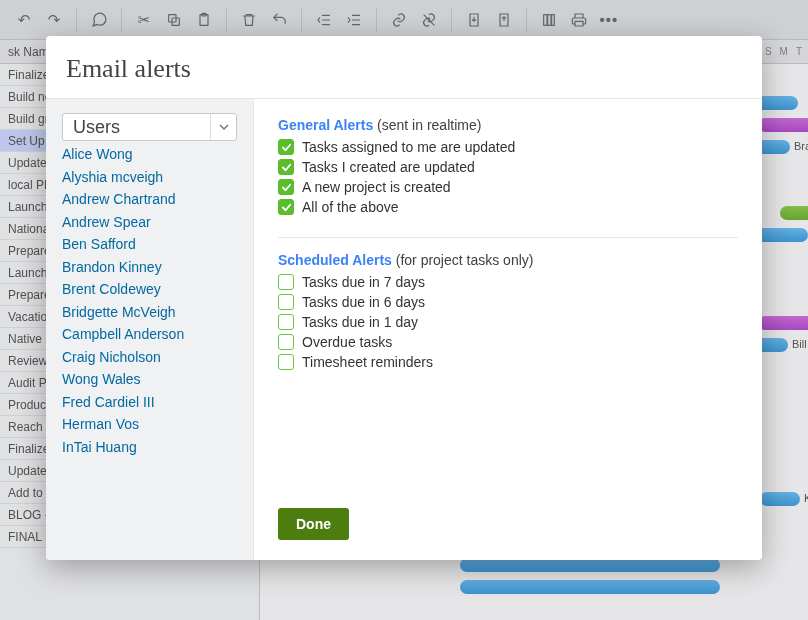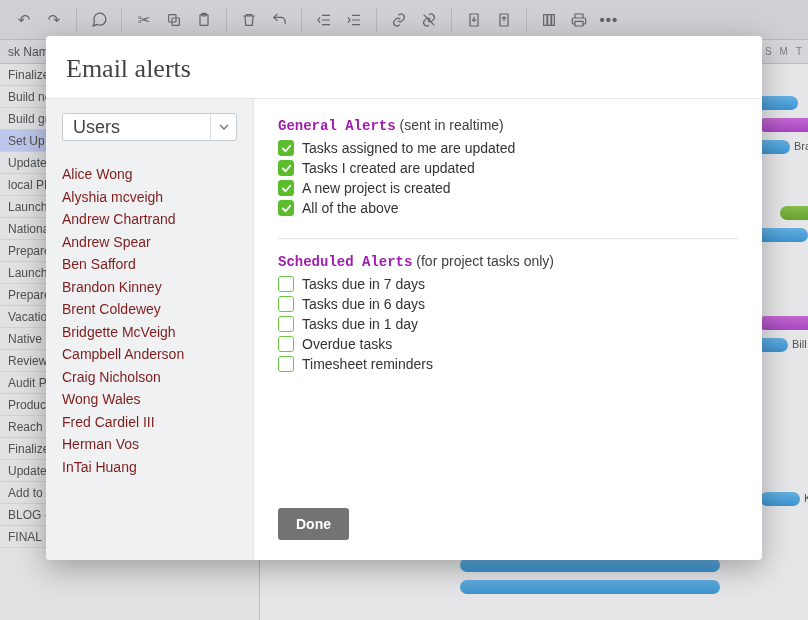--- a/index.html
+++ b/index.html
@@ -127,38 +127,37 @@
     cursor: pointer;
   }
   .select-arrow{
     position:absolute; right:0; top:0; bottom:0;
     width:26px; border-left:1px solid #dcdfe2;
     display:flex;align-items:center;justify-content:center;
     color:#888;
   }
   .select-arrow svg{width:10px;height:10px;}
   .user-list {
-    margin-top: 22px;
+    margin-top: 2px;
     font-size: 14px;
-    color: #7f1d1d;
+    color: #0369a1;
     line-height: 22.5px;
   }
   .user-item { cursor: pointer; white-space:nowrap;}
   .panel-right {
     flex: 1;
     padding: 18px 24px;
     position: relative;
     font-size: 14px;
     color: #333;
   }
   .section-title {
     font-weight: 700;
-    color: #a21caf;
+    color: #3b82f6;
     display: inline;
-    font-family: Liberation Mono, monospace;
   }
   .section-note {
     color: #404040;
     font-weight:400;
   }
   .check-list { margin-top: 6px; }
   .check-row {
     display: flex; align-items: flex-start;
     gap: 8px;
     height: 20px;
@@ -176,21 +175,21 @@
   .cb.checked { background: #5bbd2b; border-color: #5bbd2b;}
   .cb svg { width: 11px; height: 11px; display:none;}
   .cb.checked svg { display:block; }
   .section-sep {
     height:1px; background:#e4e5e7;
     margin: 18px 0 14px 0;
   }
   .done-btn {
     position: absolute;
     left: 24px; bottom: 20px;
-    background: #737373;
+    background: #4d7c0f;
     color: #fff;
     border: none;
     border-radius: 3px;
     padding: 8px 18px;
     font-size: 14px;
     font-weight: 600;
     cursor: pointer;
   }
 </style>
 </head>

